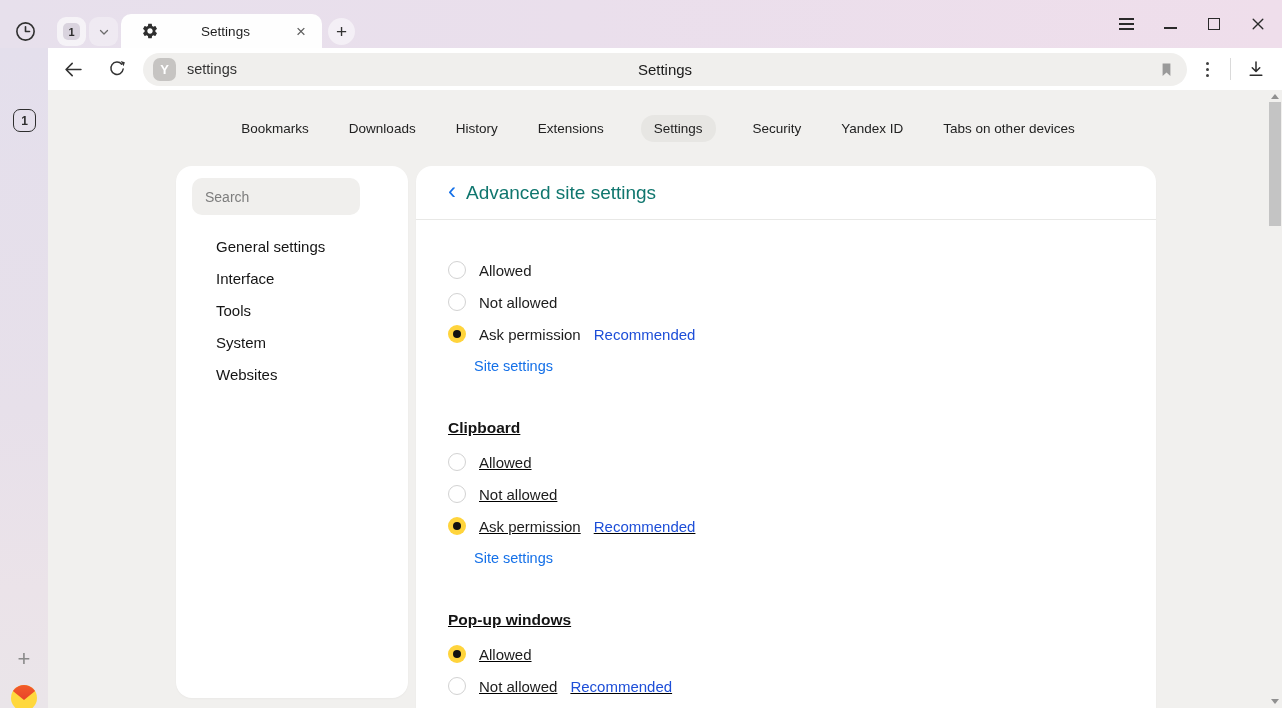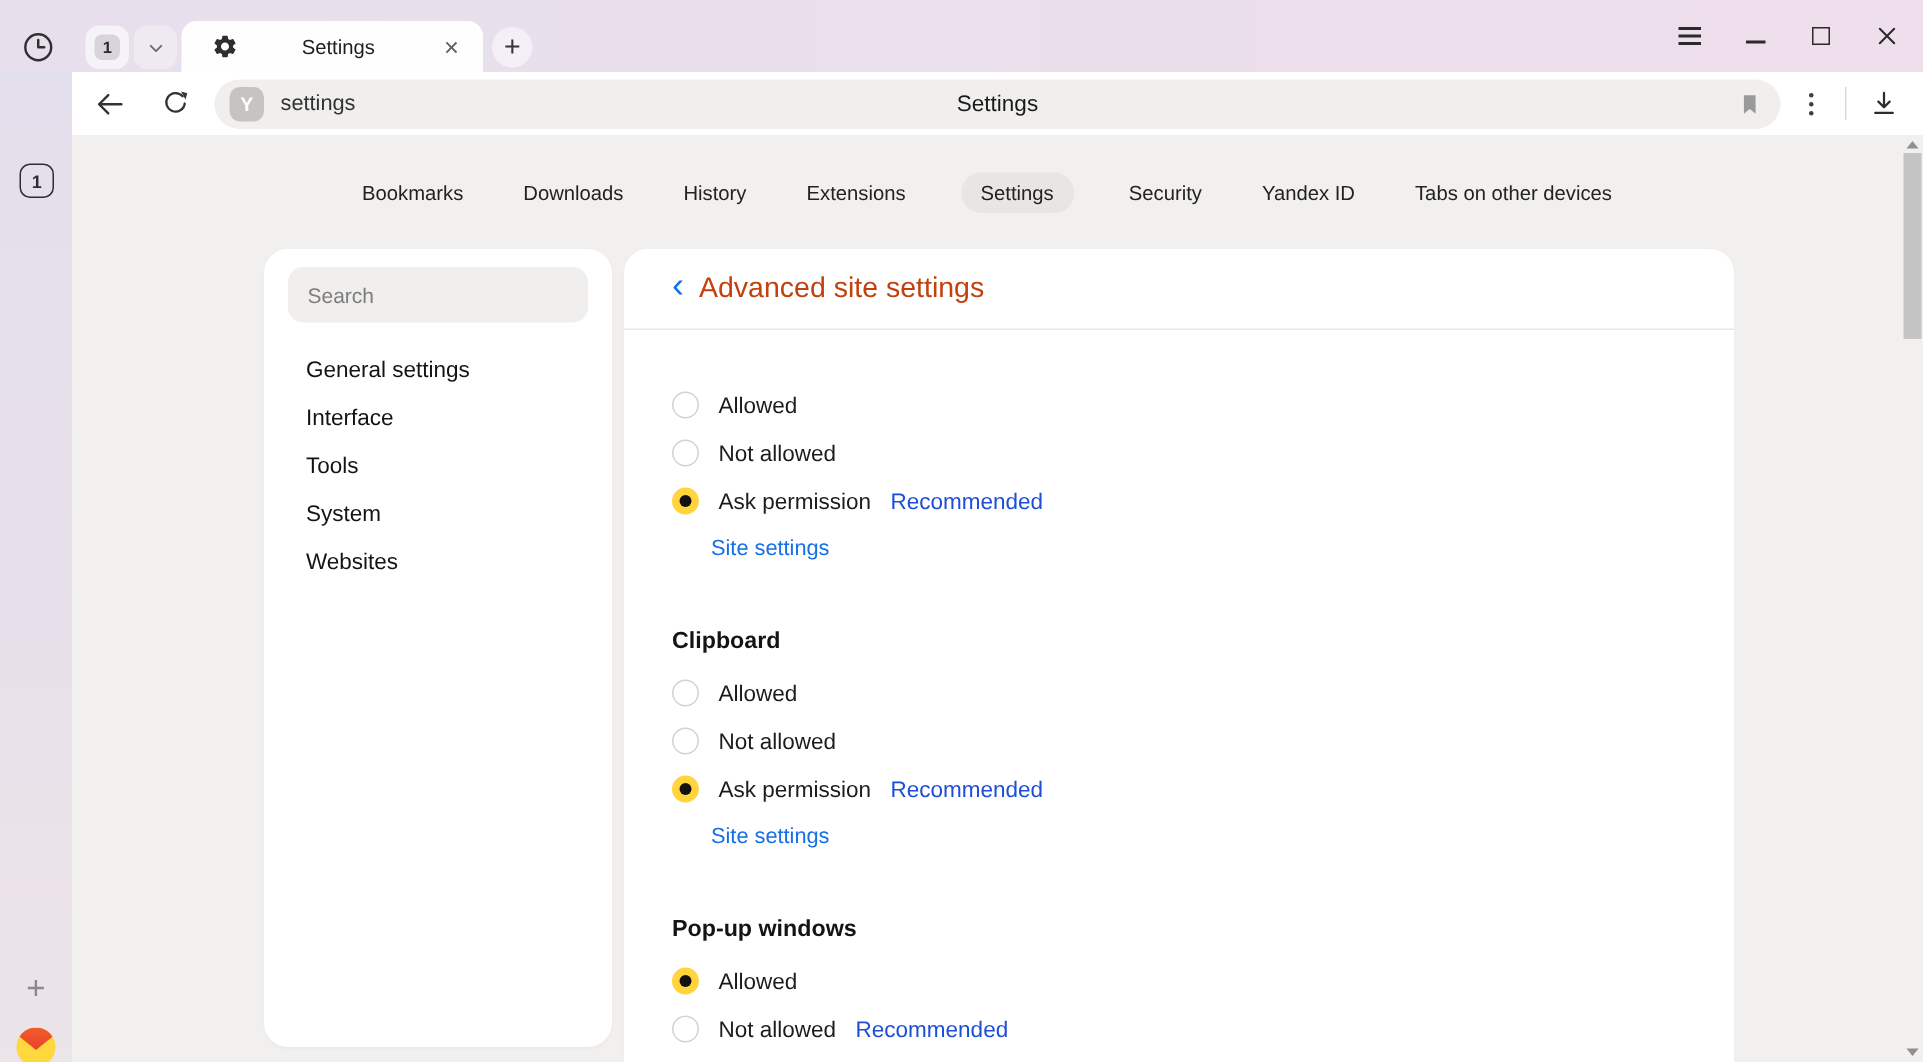--- a/index.html
+++ b/index.html
@@ -48,31 +48,31 @@
   .toolbar-divider { width:1px; height:22px; background:#dadada; margin:0 11px; flex:0 0 auto; }
   .download-btn { width:28px; height:28px; display:flex; align-items:center; justify-content:center; cursor:pointer; flex:0 0 auto; margin-right:2px; }
 
   
   .content { position:absolute; left:48px; top:90px; width:1234px; height:618px; background:#f1f0ee; overflow:hidden; }
   .nav-tabs { position:absolute; left:0; right:14px; top:25px; display:flex; justify-content:center; align-items:center; gap:34px; }
   .nav-tab { font-size:13.5px; color:#222222; padding:6px 3px; cursor:pointer; white-space:nowrap; }
   .nav-tab.active { background:#e7e6e3; border-radius:13px; padding:6px 13px; }
 
   .sidebar-card { position:absolute; left:128px; top:76px; width:232px; height:532px; background:#ffffff; border-radius:16px; box-shadow:0 1px 2px rgba(0,0,0,.03); }
-  .search-input { display:block; width:200px; height:37px; margin:12px 16px 0; border:none; outline:none; background:#f0efed; border-radius:10px; padding:0 13px; font-size:14px; color:#333; font-family:"Liberation Sans",sans-serif; }
+  .search-input { display:block; width:168px; height:37px; margin:12px 16px 0; border:none; outline:none; background:#f0efed; border-radius:10px; padding:0 13px; font-size:14px; color:#333; font-family:"Liberation Sans",sans-serif; }
   .search-input::placeholder { color:#7d7d7d; }
   .side-list { padding-top:15px; }
-  .side-item { height:32px; display:flex; align-items:center; padding-left:28px; font-size:15px; color:#141414; cursor:pointer; }
+  .side-item { height:32px; display:flex; align-items:center; padding-left:40px; font-size:15px; color:#141414; cursor:pointer; }
 
   .main-card { position:absolute; left:368px; top:76px; width:740px; height:620px; background:#ffffff; border-radius:16px; box-shadow:0 1px 2px rgba(0,0,0,.03); overflow:hidden; }
   .main-header { height:54px; display:flex; align-items:center; padding:0 32px; border-bottom:1px solid #e8e8e6; cursor:pointer; }
   .back-chevron { color:#1470e8; font-size:24px; line-height:1; margin-right:10px; margin-top:-3px; }
-  .main-title { color:#c2410c; font-size:19px; }
+  .main-title { color:#0f766e; font-size:19px; }
   .main-body { padding:26px 32px 0; }
-  .section + .section { margin-top:42px; }
+  .section + .section { margin-top:42px;text-decoration:underline; }
   .section-title { font-size:15.5px; font-weight:bold; color:#141414; height:20px; line-height:20px; }
   .rows { margin-top:8px; }
   .radio-row { height:32px; display:flex; align-items:center; cursor:pointer; }
   .radio { width:18px; height:18px; border-radius:50%; flex:0 0 auto; position:relative; }
   .radio.unchecked { background:#ffffff; border:1.5px solid #d2d2d2; }
   .radio.checked { background:#ffd43c; }
   .radio.checked::after { content:""; position:absolute; left:5px; top:5px; width:8px; height:8px; border-radius:50%; background:#111111; }
   .opt-label { margin-left:13px; font-size:15px; color:#1c1c1c; }
   .opt-note { margin-left:13px; font-size:15px; color:#1d4ed8; }
   .site-link { display:inline-block; margin-top:6px; height:20px; line-height:20px; font-size:14.5px; color:#1470e8; text-decoration:none; cursor:pointer;margin-left:26px; }

